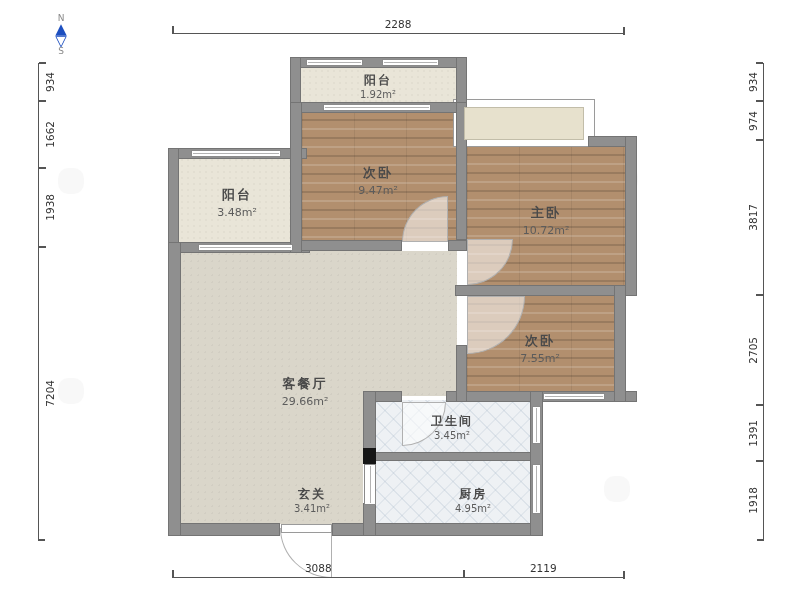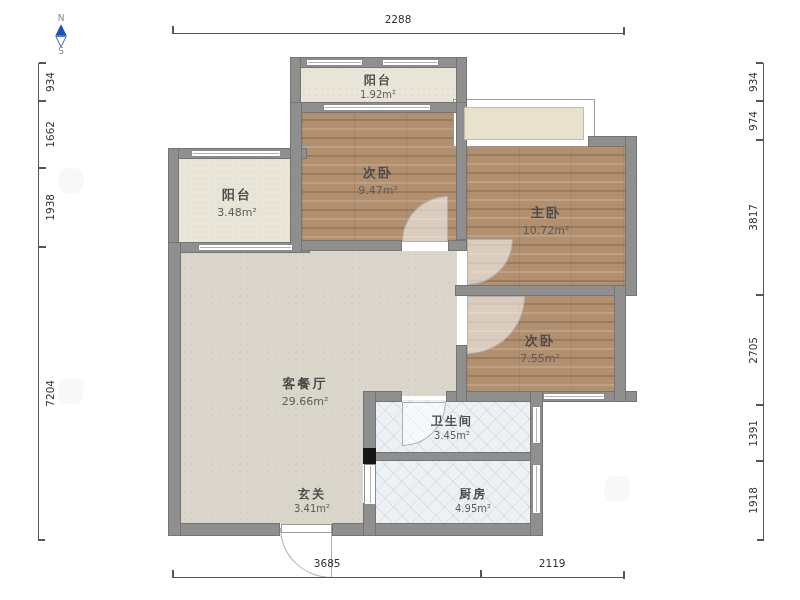--- a/index.html
+++ b/index.html
@@ -32,21 +32,21 @@
   .arc-bl{border-bottom-left-radius:100% 100%}
   
   .label{position:absolute;transform:translate(-50%,-50%);text-align:center;z-index:6;white-space:nowrap;color:#4a4a4a}
   .label .nm{display:block;font-size:13px;font-weight:bold;letter-spacing:2px}
   .label .ar{display:block;font-size:11px;color:#5c5c5c;margin-top:2px}
   .label.sm .nm{font-size:12px}
   .label.sm .ar{font-size:10px;margin-top:0}
   
   .dim{position:absolute;display:flex;color:#333;font-size:10.5px;z-index:7}
   .dim .seg{position:relative;display:flex;align-items:center;justify-content:center}
-  .dim-h .seg{align-items:flex-end;padding-bottom:8px;border-bottom:1.5px solid #555}
+  .dim-h .seg{padding-bottom:0;border-bottom:1.5px solid #555}
   .dim-h .seg::before{content:"";position:absolute;left:-1px;bottom:-1px;width:2px;height:8px;background:#555}
   .dim-h::after{content:"";width:2px;height:8px;background:#555;align-self:flex-end;margin-bottom:-1px}
   .dim-v{flex-direction:column}
   .dim-v .seg span{writing-mode:vertical-rl;transform:rotate(180deg)}
   .dim-left .seg{border-left:1.5px solid #555}
   .dim-left .seg::before{content:"";position:absolute;left:0;top:-1px;width:7px;height:2px;background:#555}
   .dim-left::after{content:"";width:7px;height:2px;background:#555;align-self:flex-start}
   .dim-right .seg{border-right:1.5px solid #555}
   .dim-right .seg::before{content:"";position:absolute;right:0;top:-1px;width:7px;height:2px;background:#555}
   .dim-right::after{content:"";width:7px;height:2px;background:#555;align-self:flex-end}
@@ -168,22 +168,22 @@
   <span class="nm">玄关</span>
   <span class="ar">3.41m²</span>
 </div>
 
 <div class="dim dim-h" style="left:173px;top:14px;width:452px;height:20px">
   <div class="seg" style="flex:2288 1 0">
       <span>2288</span>
     </div>
 </div>
 <div class="dim dim-h" style="left:173px;top:558px;width:452px;height:20px">
-  <div class="seg" style="flex:3685 1 0">
-      <span>3685</span>
+  <div class="seg" style="flex:3088 1 0">
+      <span>3088</span>
     </div>
   <div class="seg" style="flex:1694 1 0">
       <span>2119</span>
     </div>
 </div>
 <div class="dim dim-v dim-left" style="left:38px;top:63px;width:22px;height:478px">
   <div class="seg" style="flex:934 1 0">
       <span>934</span>
     </div>
   <div class="seg" style="flex:1662 1 0">

